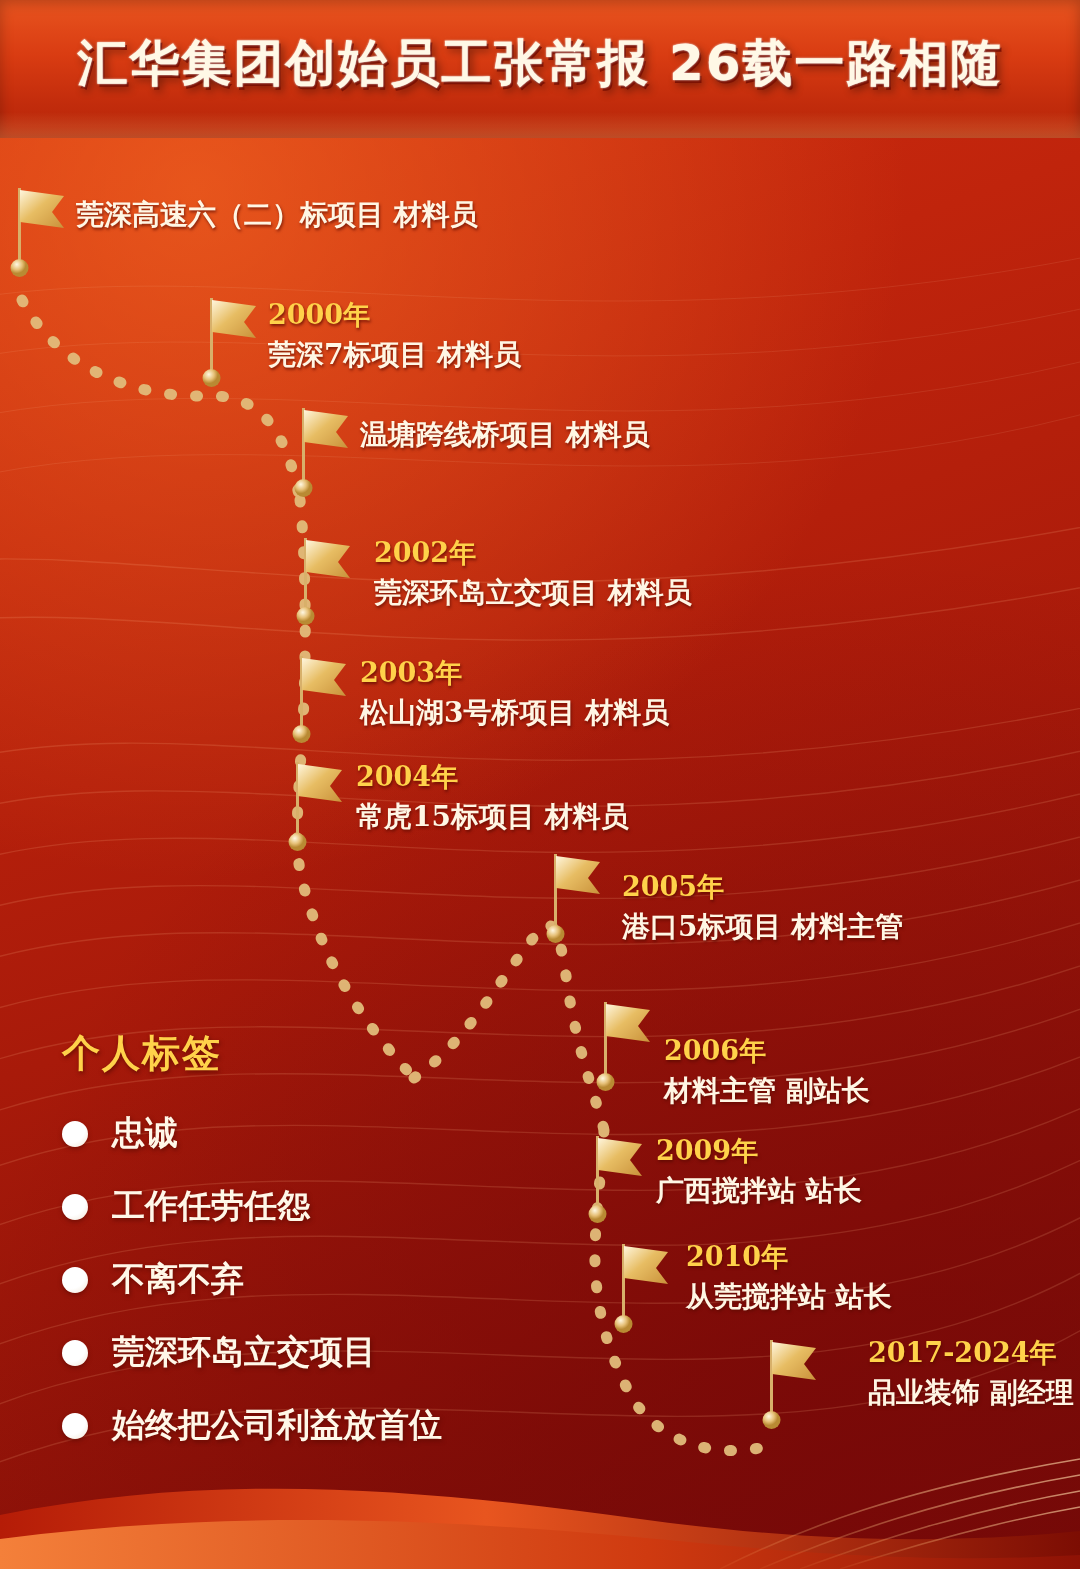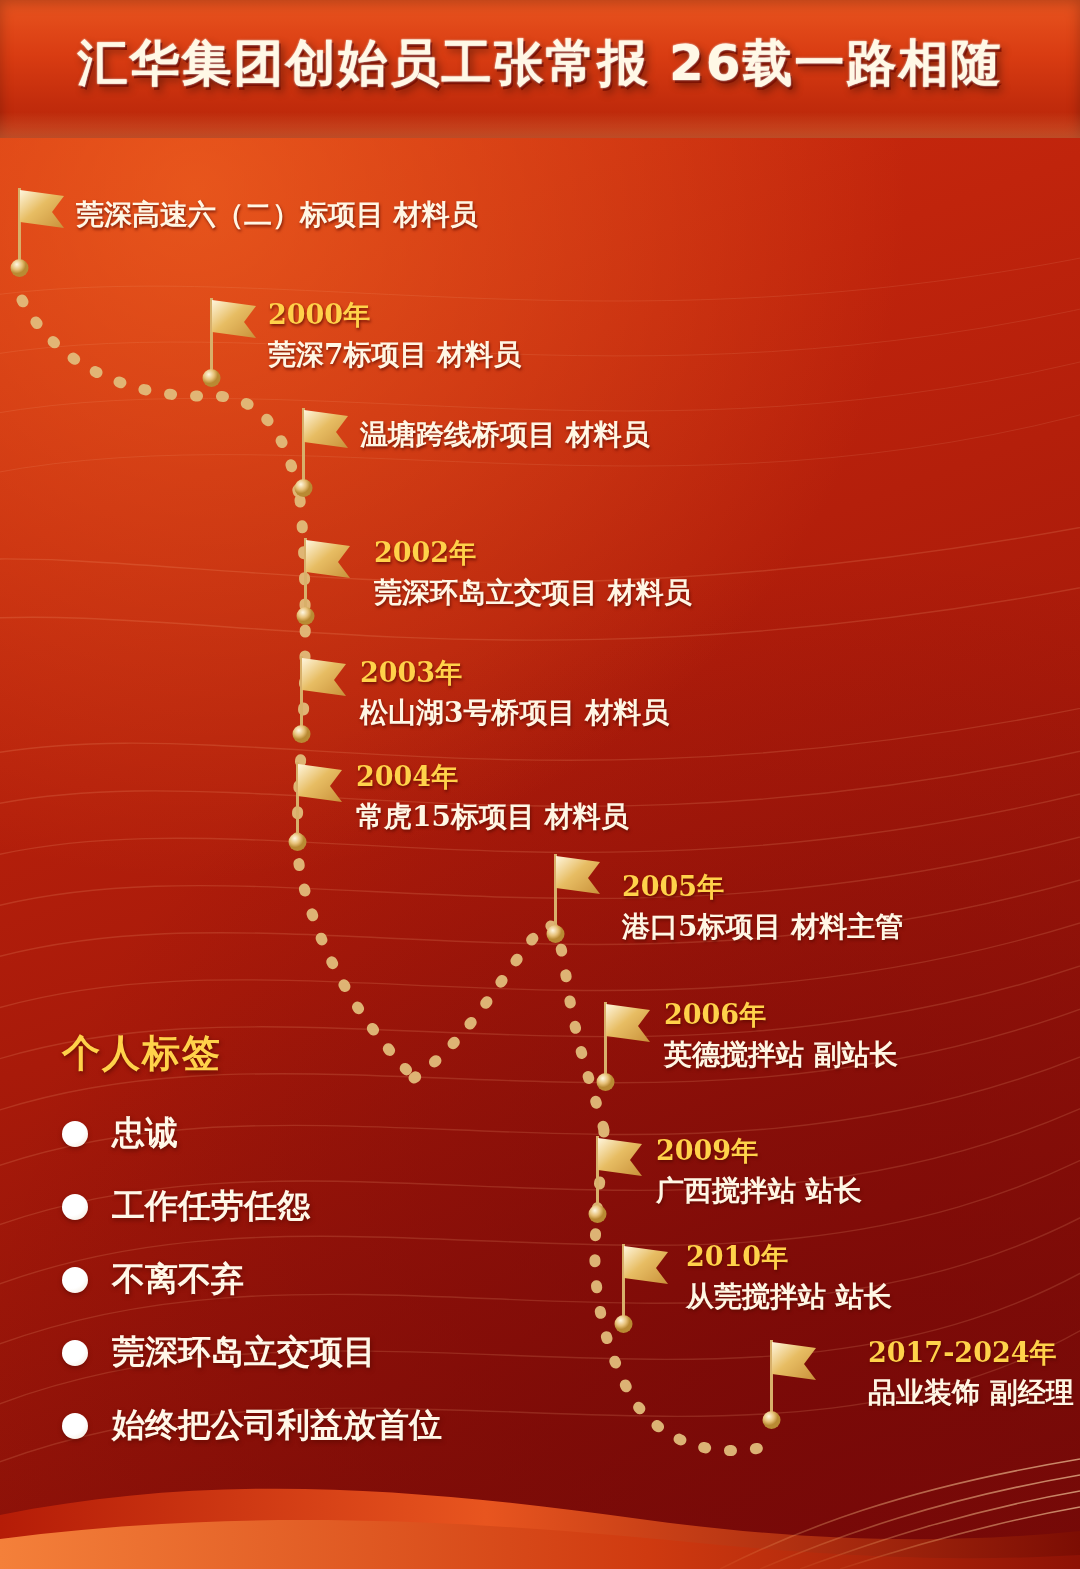--- a/index.html
+++ b/index.html
@@ -262,23 +262,23 @@
   <div class="milestone" style="left:622px; top:872px;">
     <div class="ms-year">2005年</div>
     <div class="ms-desc">港口5标项目  材料主管</div>
   </div>
   <svg class="flag" style="left:540px; top:848px;" viewBox="0 0 74 96">
     <rect x="14" y="6" width="3" height="76" fill="#d8b06a"></rect>
     <path d="M16,8 L60,14 L48,30 L60,46 L16,40 Z" fill="url(#fg2)"></path>
     <circle cx="15.5" cy="86" r="9" fill="url(#ball)"></circle>
   </svg>
 
-  <div class="milestone" style="left:664px; top:1000px;">
+  <div class="milestone" style="left:664px; top:1036px;">
     <div class="ms-year">2006年</div>
-    <div class="ms-desc">英德搅拌站  副站长</div>
+    <div class="ms-desc">材料主管  副站长</div>
   </div>
   <svg class="flag" style="left:590px; top:996px;" viewBox="0 0 74 96">
     <rect x="14" y="6" width="3" height="76" fill="#d8b06a"></rect>
     <path d="M16,8 L60,14 L48,30 L60,46 L16,40 Z" fill="url(#fg2)"></path>
     <circle cx="15.5" cy="86" r="9" fill="url(#ball)"></circle>
   </svg>
 
   <div class="milestone" style="left:656px; top:1136px;">
     <div class="ms-year">2009年</div>
     <div class="ms-desc">广西搅拌站  站长</div>

